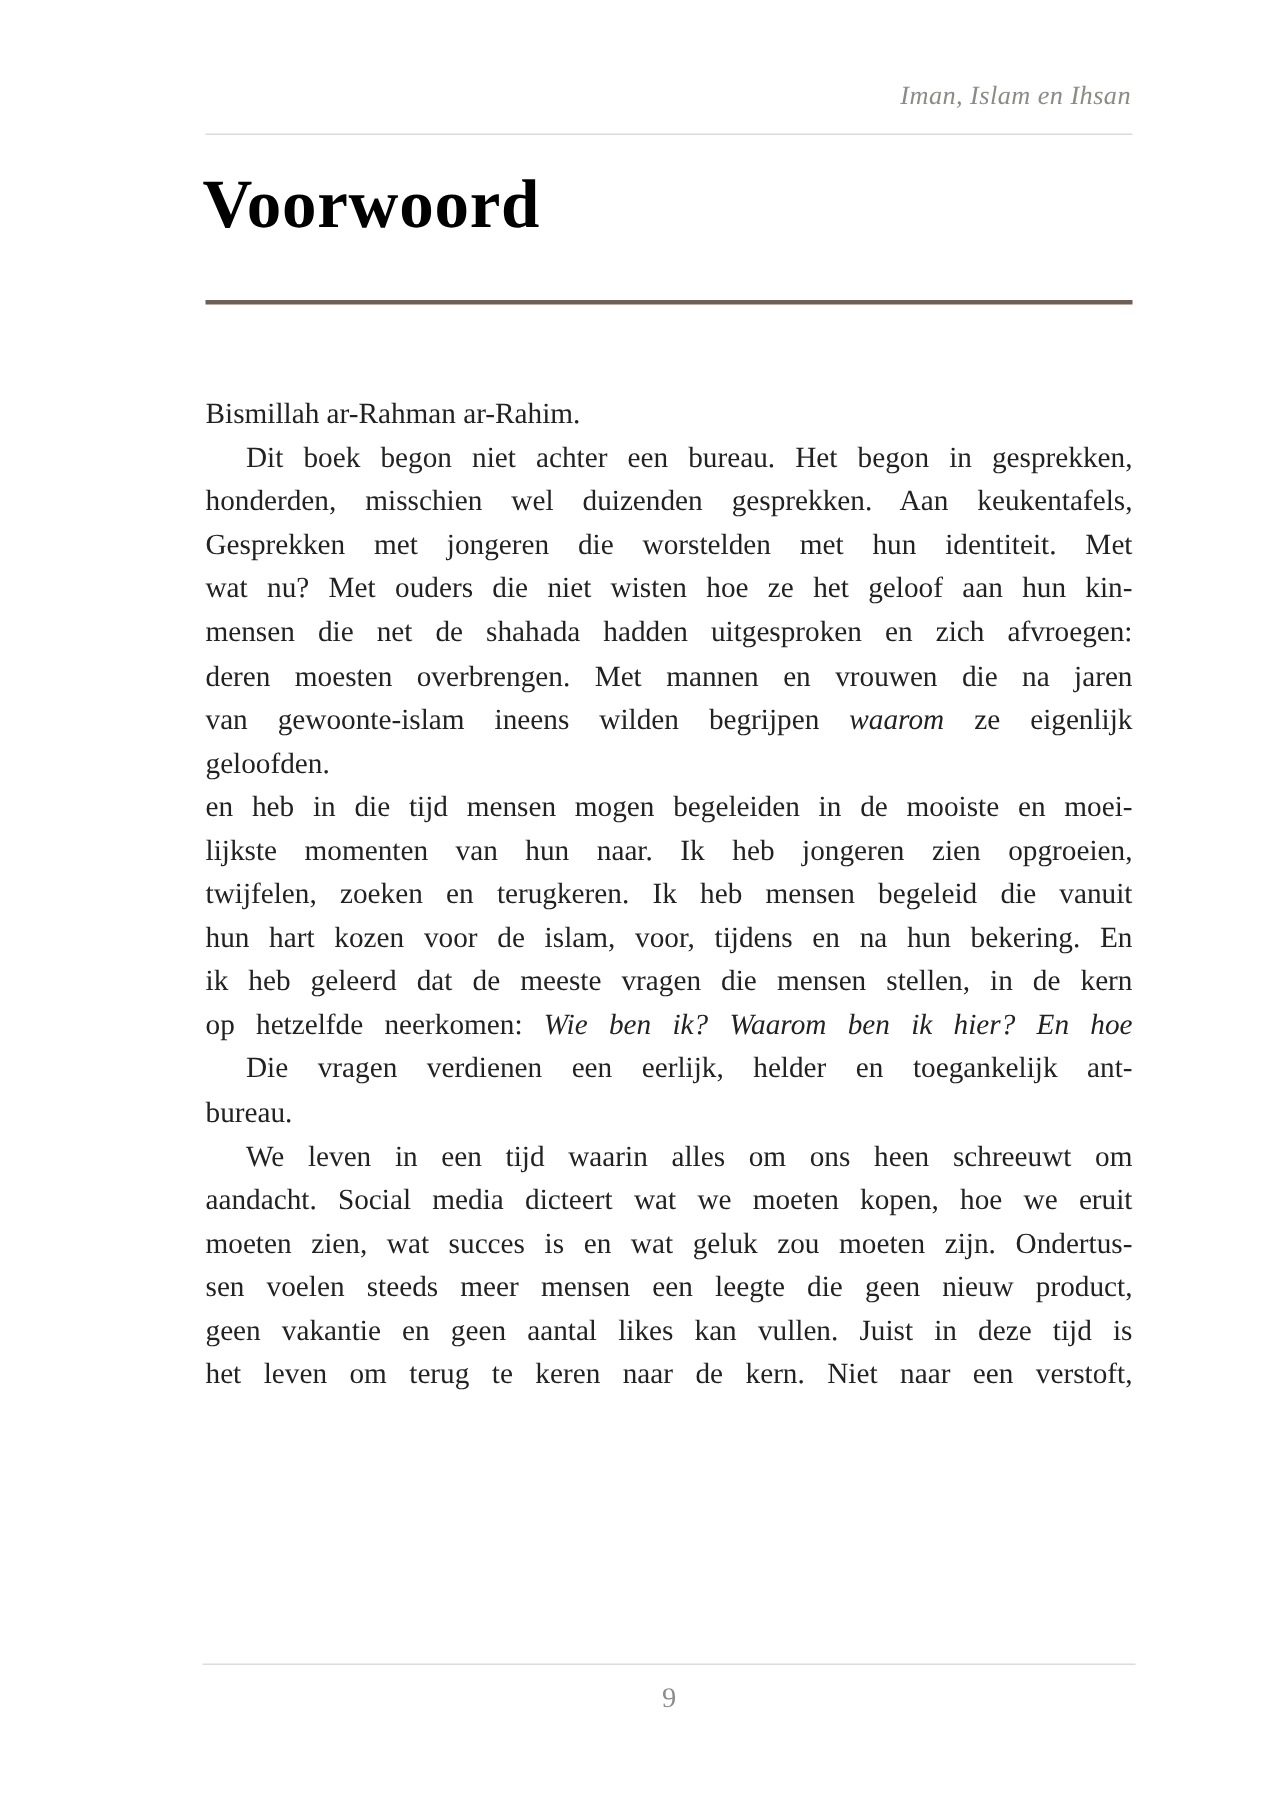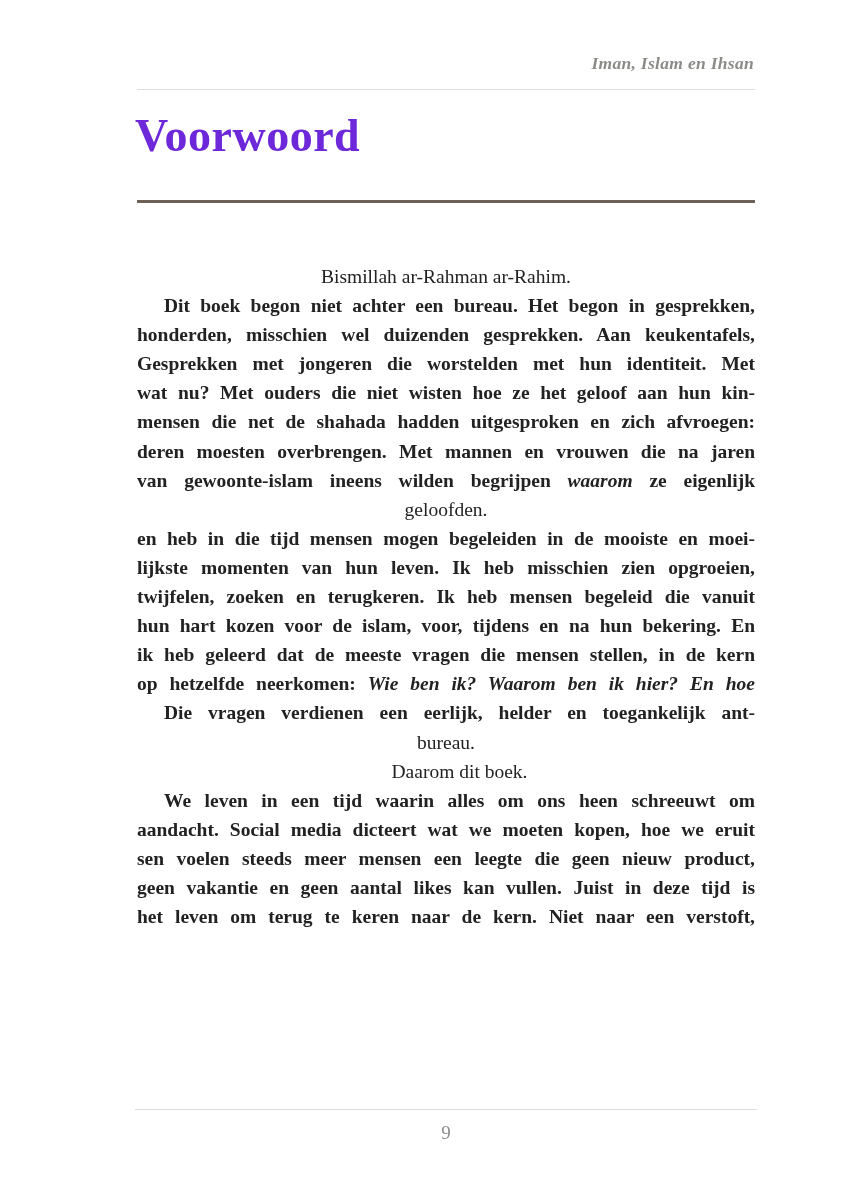--- a/index.html
+++ b/index.html
@@ -14,21 +14,20 @@
   .running-header {
     position: absolute;
     top: 53px;
     left: 137px;
     right: 101px;
     text-align: right;
     font-style: italic;
     font-size: 17.5px;
     color: #8b8b88;
     letter-spacing: 0.3px;
-    font-weight: bold;
   }
   .header-rule {
     position: absolute;
     top: 89px;
     left: 137px;
     right: 100px;
     height: 1px;
     background: #dcdcda;
   }
   .chapter-title {
@@ -52,22 +51,22 @@
   }
   .body-text {
     position: absolute;
     top: 262px;
     left: 137px;
     right: 100px;
     font-size: 19.5px;
     line-height: 29.1px;
     color: #222222;
   }
-  .line { text-align: center; white-space: normal; }
-  .line.just { text-align: justify; text-align-last: justify; font-weight: bold; }
+  .line { text-align: left; white-space: normal; }
+  .line.just { text-align: justify; text-align-last: justify; }
   .line.indent { text-indent: 27px; }
   .line em { font-style: italic; }
   .footer-rule {
     position: absolute;
     top: 1109px;
     left: 135px;
     right: 98px;
     height: 1px;
     background: #dcdcda;
   }
@@ -82,45 +81,45 @@
   }
 </style>
 </head>
 <body>
 
 <div class="page">
   <div class="running-header" style="color: rgb(139, 139, 136);">Iman, Islam en Ihsan</div>
 
   <div class="header-rule" style="background: rgb(220, 220, 218);"></div>
 
-  <h1 class="chapter-title" style="color: #6d28d9;">Voorwoord</h1>
+  <h1 class="chapter-title" style="color: #000000;">Voorwoord</h1>
 
   <div class="title-rule" style="background: rgb(111, 96, 85);"></div>
 
   <div class="body-text" id="body-text" style="color: rgb(34, 34, 34);">
       <div class="line"><span>Bismillah ar-Rahman ar-Rahim.</span></div>
       <div class="line just indent"><span>Dit boek begon niet achter een bureau. Het begon in gesprekken,</span></div>
       <div class="line just"><span>honderden, misschien wel duizenden gesprekken. Aan keukentafels,</span></div>
       <div class="line just"><span>Gesprekken met jongeren die worstelden met hun identiteit. Met</span></div>
       <div class="line just"><span>wat nu? Met ouders die niet wisten hoe ze het geloof aan hun kin-</span></div>
       <div class="line just"><span>mensen die net de shahada hadden uitgesproken en zich afvroegen:</span></div>
       <div class="line just"><span>deren moesten overbrengen. Met mannen en vrouwen die na jaren</span></div>
       <div class="line just"><span>van gewoonte-islam ineens wilden begrijpen </span><em>waarom</em><span> ze eigenlijk</span></div>
       <div class="line"><span>geloofden.</span></div>
       <div class="line just"><span>en heb in die tijd mensen mogen begeleiden in de mooiste en moei-</span></div>
-      <div class="line just"><span>lijkste momenten van hun leven. Ik heb misschien zien opgroeien,</span></div>
+      <div class="line just"><span>lijkste momenten van hun naar. Ik heb jongeren zien opgroeien,</span></div>
       <div class="line just"><span>twijfelen, zoeken en terugkeren. Ik heb mensen begeleid die vanuit</span></div>
       <div class="line just"><span>hun hart kozen voor de islam, voor, tijdens en na hun bekering. En</span></div>
       <div class="line just"><span>ik heb geleerd dat de meeste vragen die mensen stellen, in de kern</span></div>
       <div class="line just"><span>op hetzelfde neerkomen: </span><em>Wie ben ik? Waarom ben ik hier? En hoe</em></div>
       <div class="line just indent"><span>Die vragen verdienen een eerlijk, helder en toegankelijk ant-</span></div>
       <div class="line"><span>bureau.</span></div>
-      <div class="line indent"><span>Daarom dit boek.</span></div>
       <div class="line just indent"><span>We leven in een tijd waarin alles om ons heen schreeuwt om</span></div>
       <div class="line just"><span>aandacht. Social media dicteert wat we moeten kopen, hoe we eruit</span></div>
+      <div class="line just"><span>moeten zien, wat succes is en wat geluk zou moeten zijn. Ondertus-</span></div>
       <div class="line just"><span>sen voelen steeds meer mensen een leegte die geen nieuw product,</span></div>
       <div class="line just"><span>geen vakantie en geen aantal likes kan vullen. Juist in deze tijd is</span></div>
       <div class="line just"><span>het leven om terug te keren naar de kern. Niet naar een verstoft,</span></div>
     </div>
 
   <div class="footer-rule" style="background: rgb(220, 220, 218);"></div>
 
   <div class="page-number">9</div>
 </div>
 

